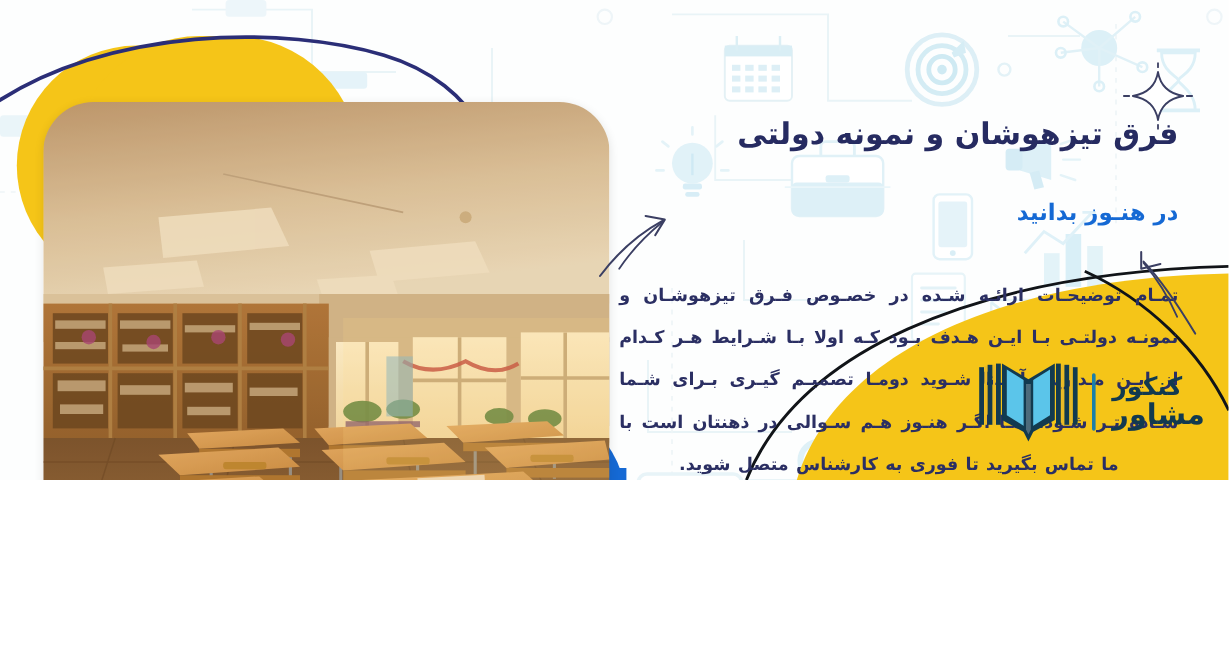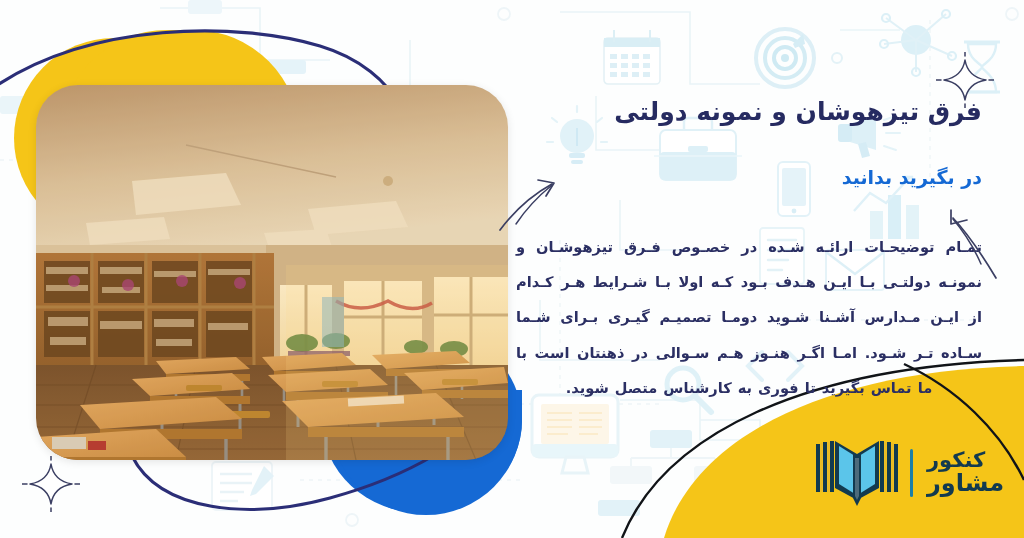--- a/index.html
+++ b/index.html
@@ -4,21 +4,21 @@
 <style>
   html,body{margin:0;padding:0;}
   body{
     width:1024px;height:538px;
     background:#ffffff;
     font-family:"DejaVu Sans","Liberation Sans",sans-serif;
     overflow:hidden;
   }
   .stage{
     position:relative;
-    width:1024px;height:538px;
+    width:1024px;height:400px;
     background:#fdfefe;
     overflow:hidden;
   }
 
   
   .bg-pattern{position:absolute;inset:0;z-index:0;pointer-events:none;}
 
   
   .blob-yellow{
     position:absolute;
@@ -547,21 +547,21 @@
 
   <svg class="corner-arc" viewBox="0 0 420 190">
     <path d="M420 190 L60 190 C 90 90, 220 22, 420 18 Z" fill="#f5c518"></path>
     <path d="M18 190 C 60 86, 200 18, 420 12" fill="none" stroke="#111418" stroke-width="2.4"></path>
     <path d="M300 16 C 352 40, 396 82, 420 132" fill="none" stroke="#111418" stroke-width="2.4"></path>
   </svg>
 
   <div class="content">
     <h1 class="title">فرق تیزهوشان و نمونه دولتی</h1>
 
-    <h2 class="subtitle">در بگیرید بدانید</h2>
+    <h2 class="subtitle">در هنـوز بدانید</h2>
 
     <p class="body-copy">تمـام توضیحـات ارائـه شـده در خصـوص فـرق تیزهوشـان و نمونـه دولتـی بـا ایـن هـدف بـود کـه اولا بـا شـرایط هـر کـدام از ایـن مـدارس آشـنا شـوید دومـا تصمیـم گیـری بـرای شـما سـاده تـر شـود. امـا اگـر هنـوز هـم سـوالی در ذهنتان است با ما تماس بگیرید تا فوری به کارشناس متصل شوید.</p>
   </div>
 
   <div class="logo">
     <div class="logo-words">
       <span class="logo-word">کنکور</span>
       <span class="logo-word second">مشاور</span>
     </div>
     <div class="logo-divider"></div>

